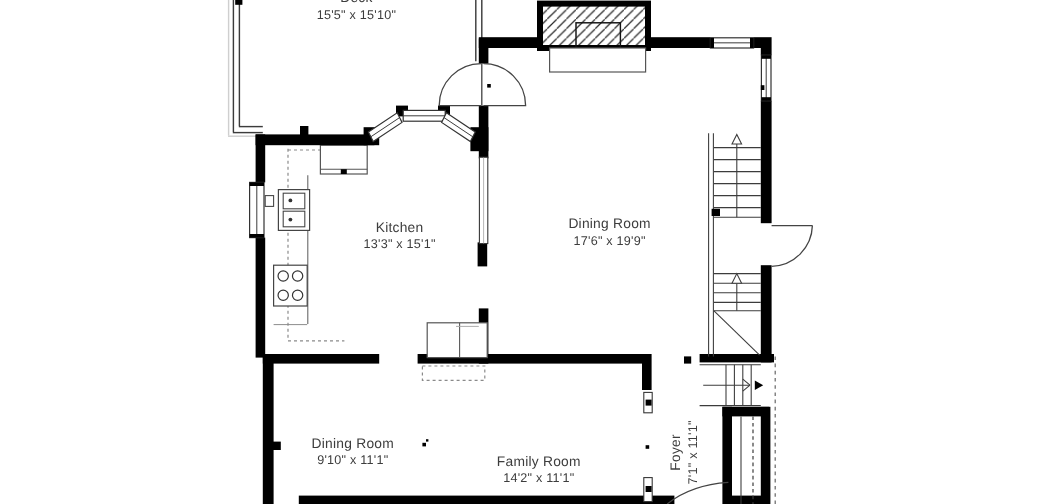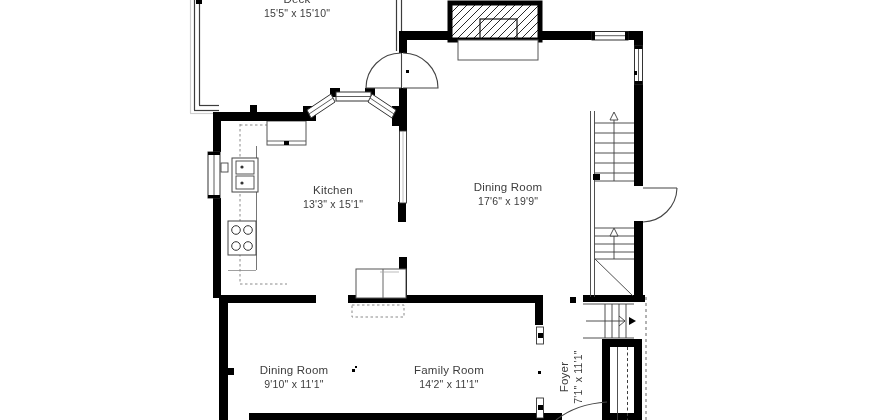--- a/index.html
+++ b/index.html
@@ -246,21 +246,21 @@
 <div class="room-label" style="left:441px;top:180px;width:134px;">
   <div class="room-name">Dining Room</div>
   <div class="room-dims">17'6" x 19'9"</div>
 </div>
 
 <div class="room-label" style="left:228px;top:363px;width:132px;">
   <div class="room-name">Dining Room</div>
   <div class="room-dims">9'10" x 11'1"</div>
 </div>
 
-<div class="room-label" style="left:383px;top:363px;width:132px;">
+<div class="room-label" style="left:383px;top:378px;width:132px;">
   <div class="room-name">Family Room</div>
   <div class="room-dims">14'2" x 11'1"</div>
 </div>
 
 <div class="room-label rot-wrap" style="left:536px;top:342px;width:70px;height:70px;">
   <div class="rot-inner">
     <div class="room-name">Foyer</div>
     <div class="room-dims">7'1" x 11'1"</div>
   </div>
 </div>

